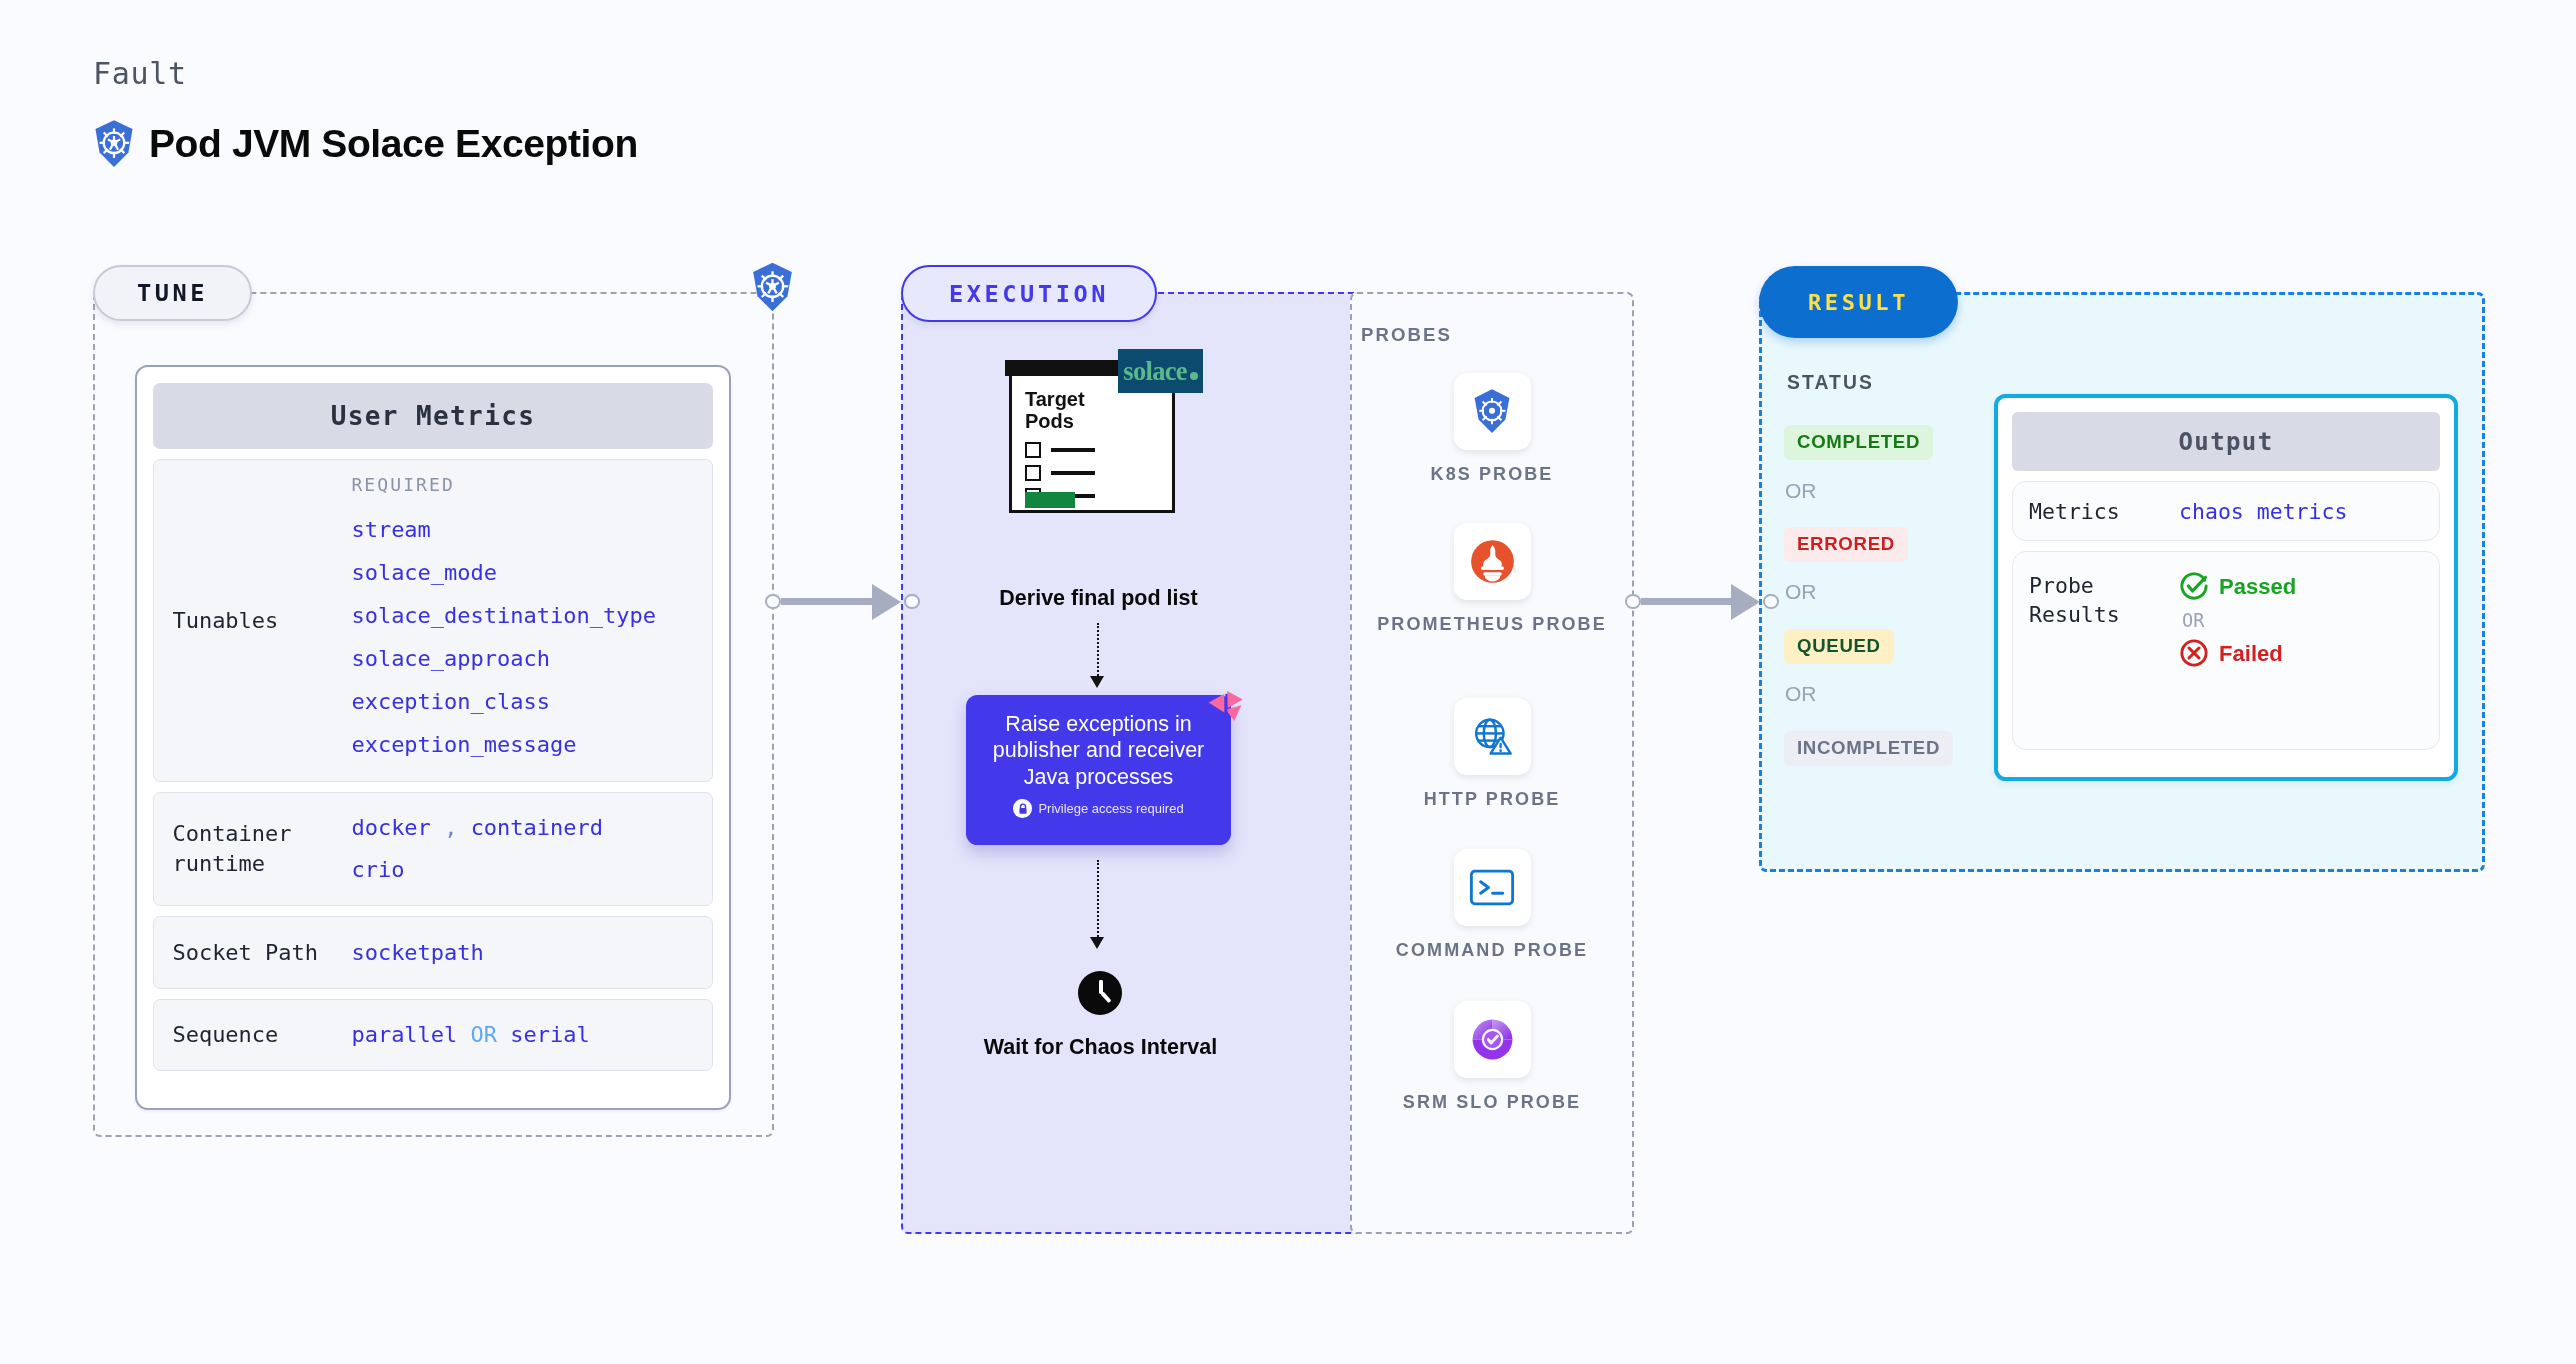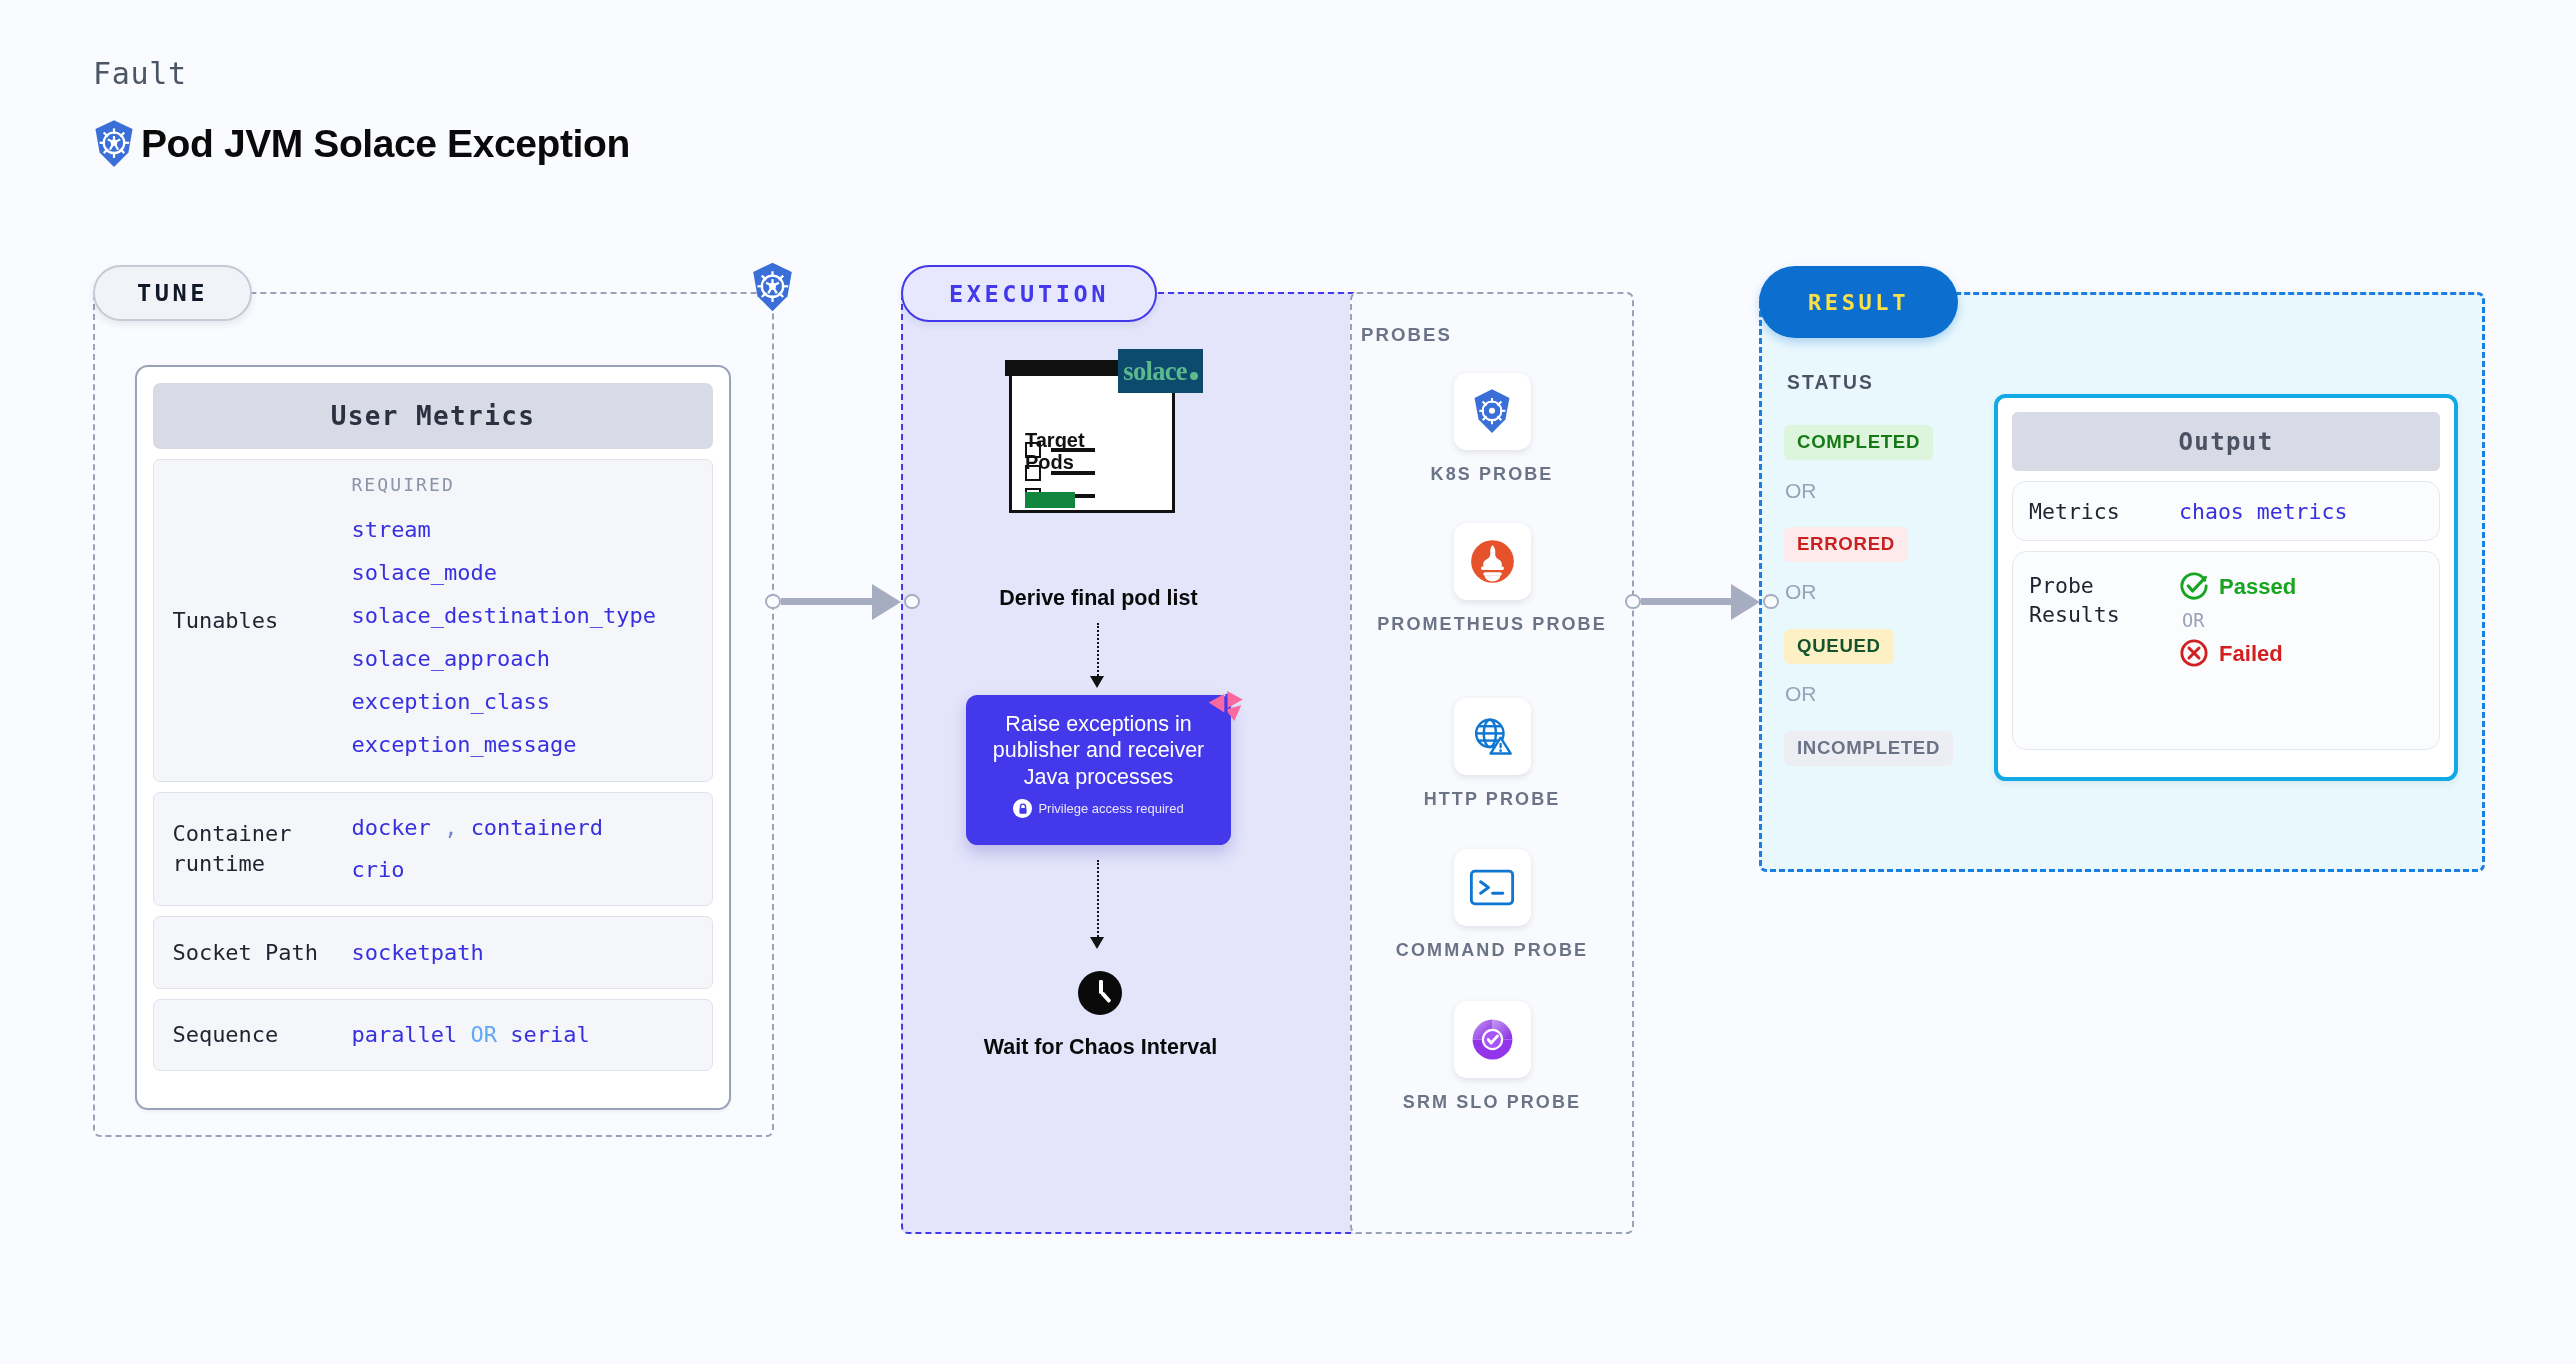--- a/index.html
+++ b/index.html
@@ -12,21 +12,21 @@
   .page { position: relative; width: 2576px; height: 1365px; }
 
   
   .hdr-fault {
     position: absolute; left: 93px; top: 56px;
     font-family: "DejaVu Sans Mono", monospace;
     font-size: 30px; color: #4b5563; letter-spacing: 0.7px;
   }
   .hdr-title-row {
     position: absolute; left: 92px; top: 119px;
-    display: flex; align-items: center; gap: 5px;
+    display: flex; align-items: center; gap: 13px;
   }
   .hdr-title {
     font-family: "Liberation Sans", sans-serif;
     font-size: 39px; font-weight: 700; color: #0a0a0a;
     letter-spacing: -0.4px;
   }
 
   
   .k8s { display:block; }
 
@@ -145,21 +145,21 @@
     width: 166px; height: 140px;
     background: #ffffff;
     border: 3.6px solid #111111;
   }
   .pod-card-bar {
     position: absolute; left: -3.6px; top: -13px;
     width: 166px; height: 15.8px; background: #111111;
   }
   .pod-card-title {
     position: absolute; left: 13px; top: 11.5px;
-    font-size: 20px; font-weight: 700; color: #111; line-height: 1.12; margin-top: 41px;
+    font-size: 20px; font-weight: 700; color: #111; line-height: 1.12;
   }
   .pod-line { position: absolute; display: flex; align-items: center; gap: 10px; }
   .pod-box { width: 15.8px; height: 15.8px; border: 2.9px solid #111; }
   .pod-dash { width: 44px; height: 3.6px; background: #111; }
   .pod-green {
     position: absolute; left: 13px; top: 113px;
     width: 50px; height: 15.8px; background: #12853f;
   }
   .solace-logo {
     position: absolute; left: 109px; top: -23.6px;

